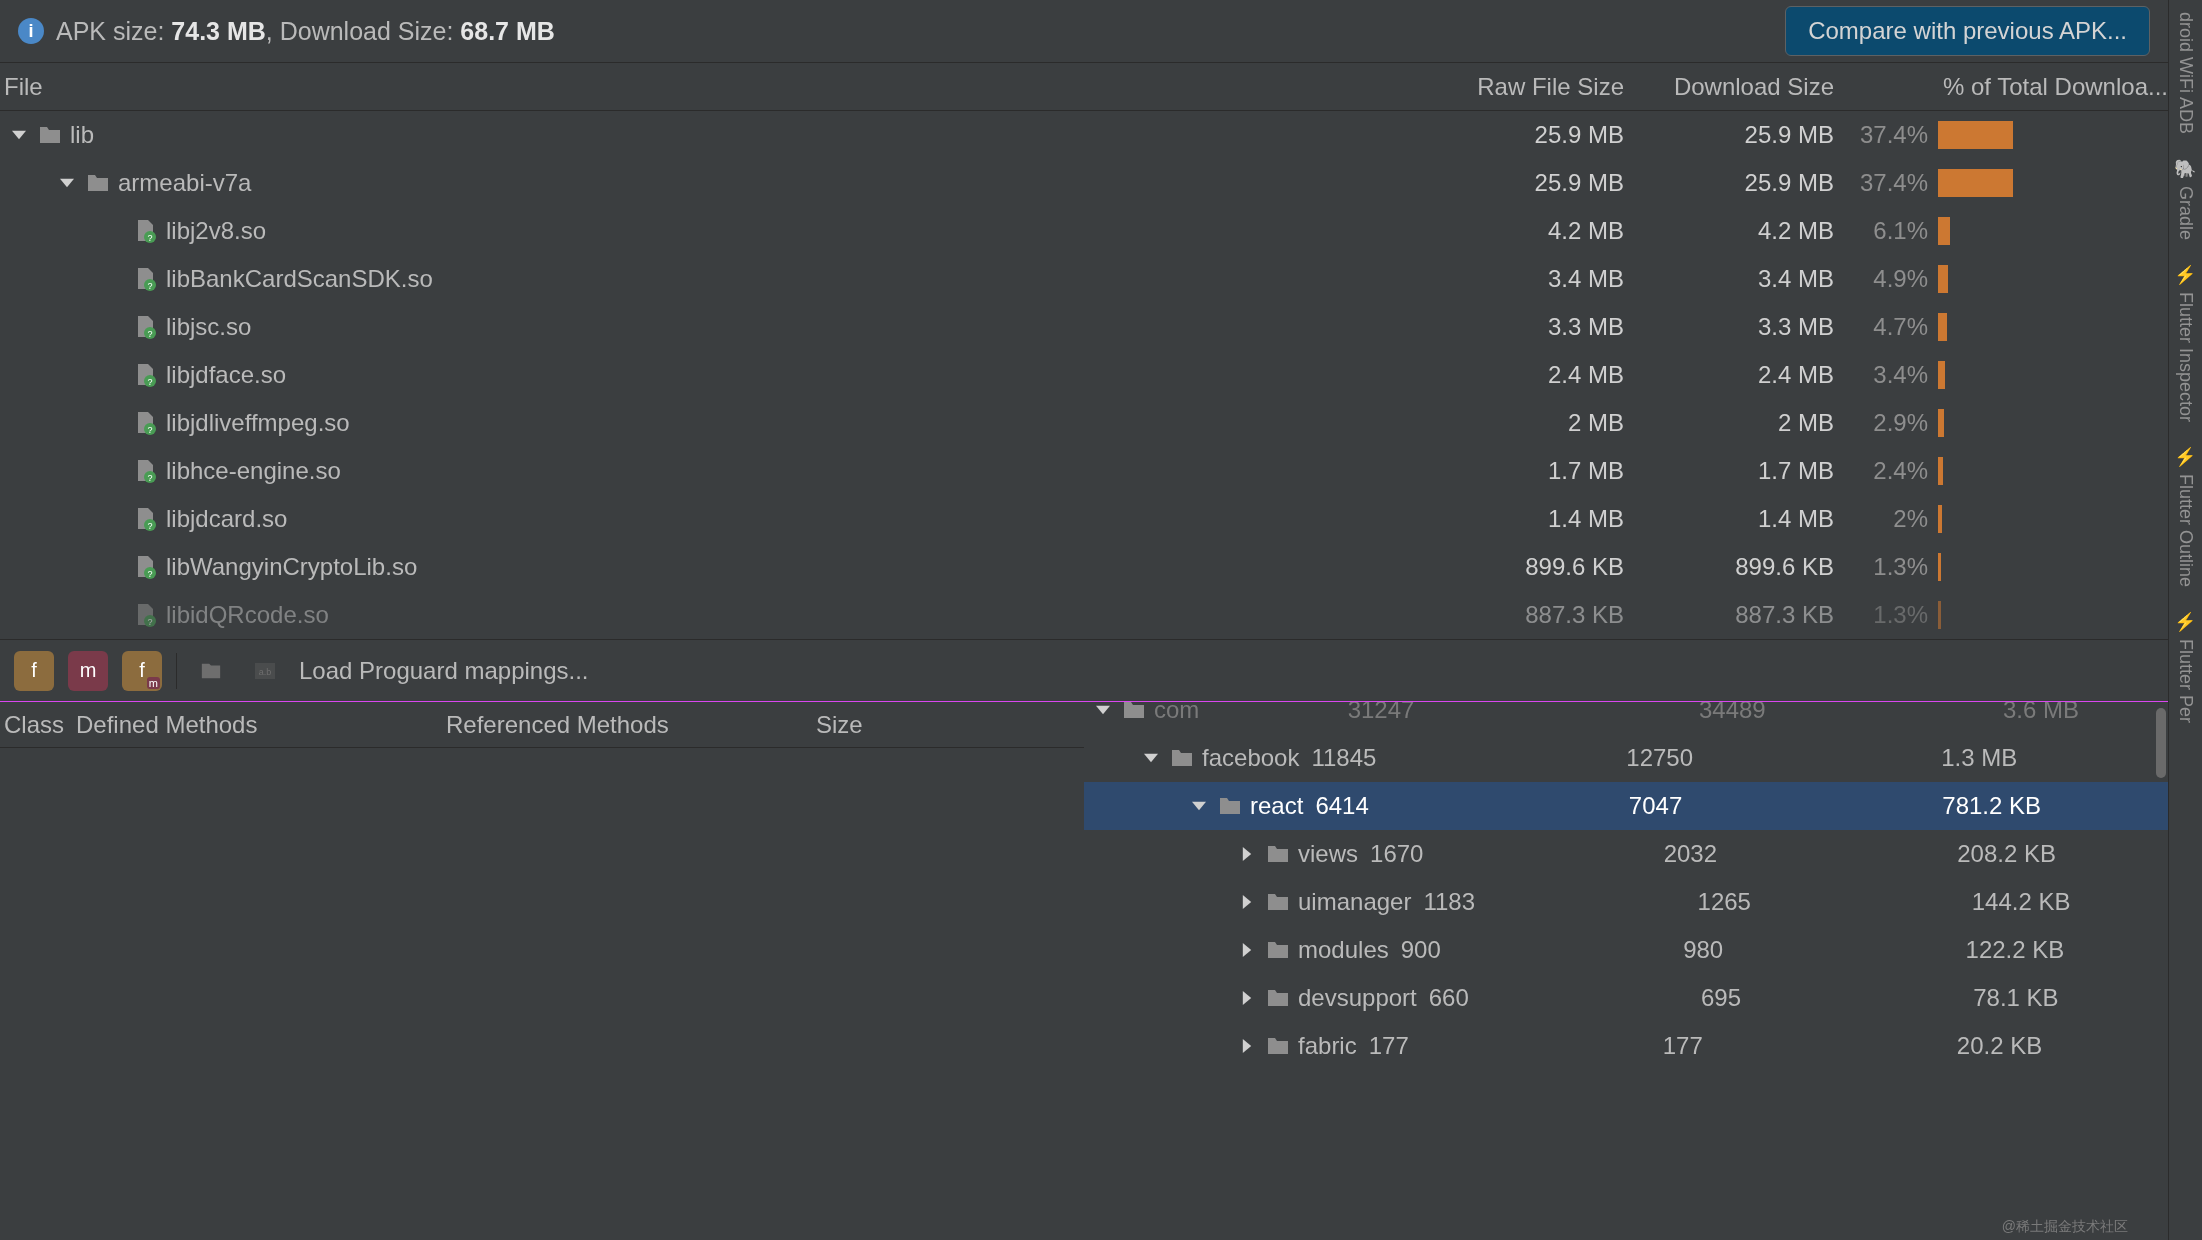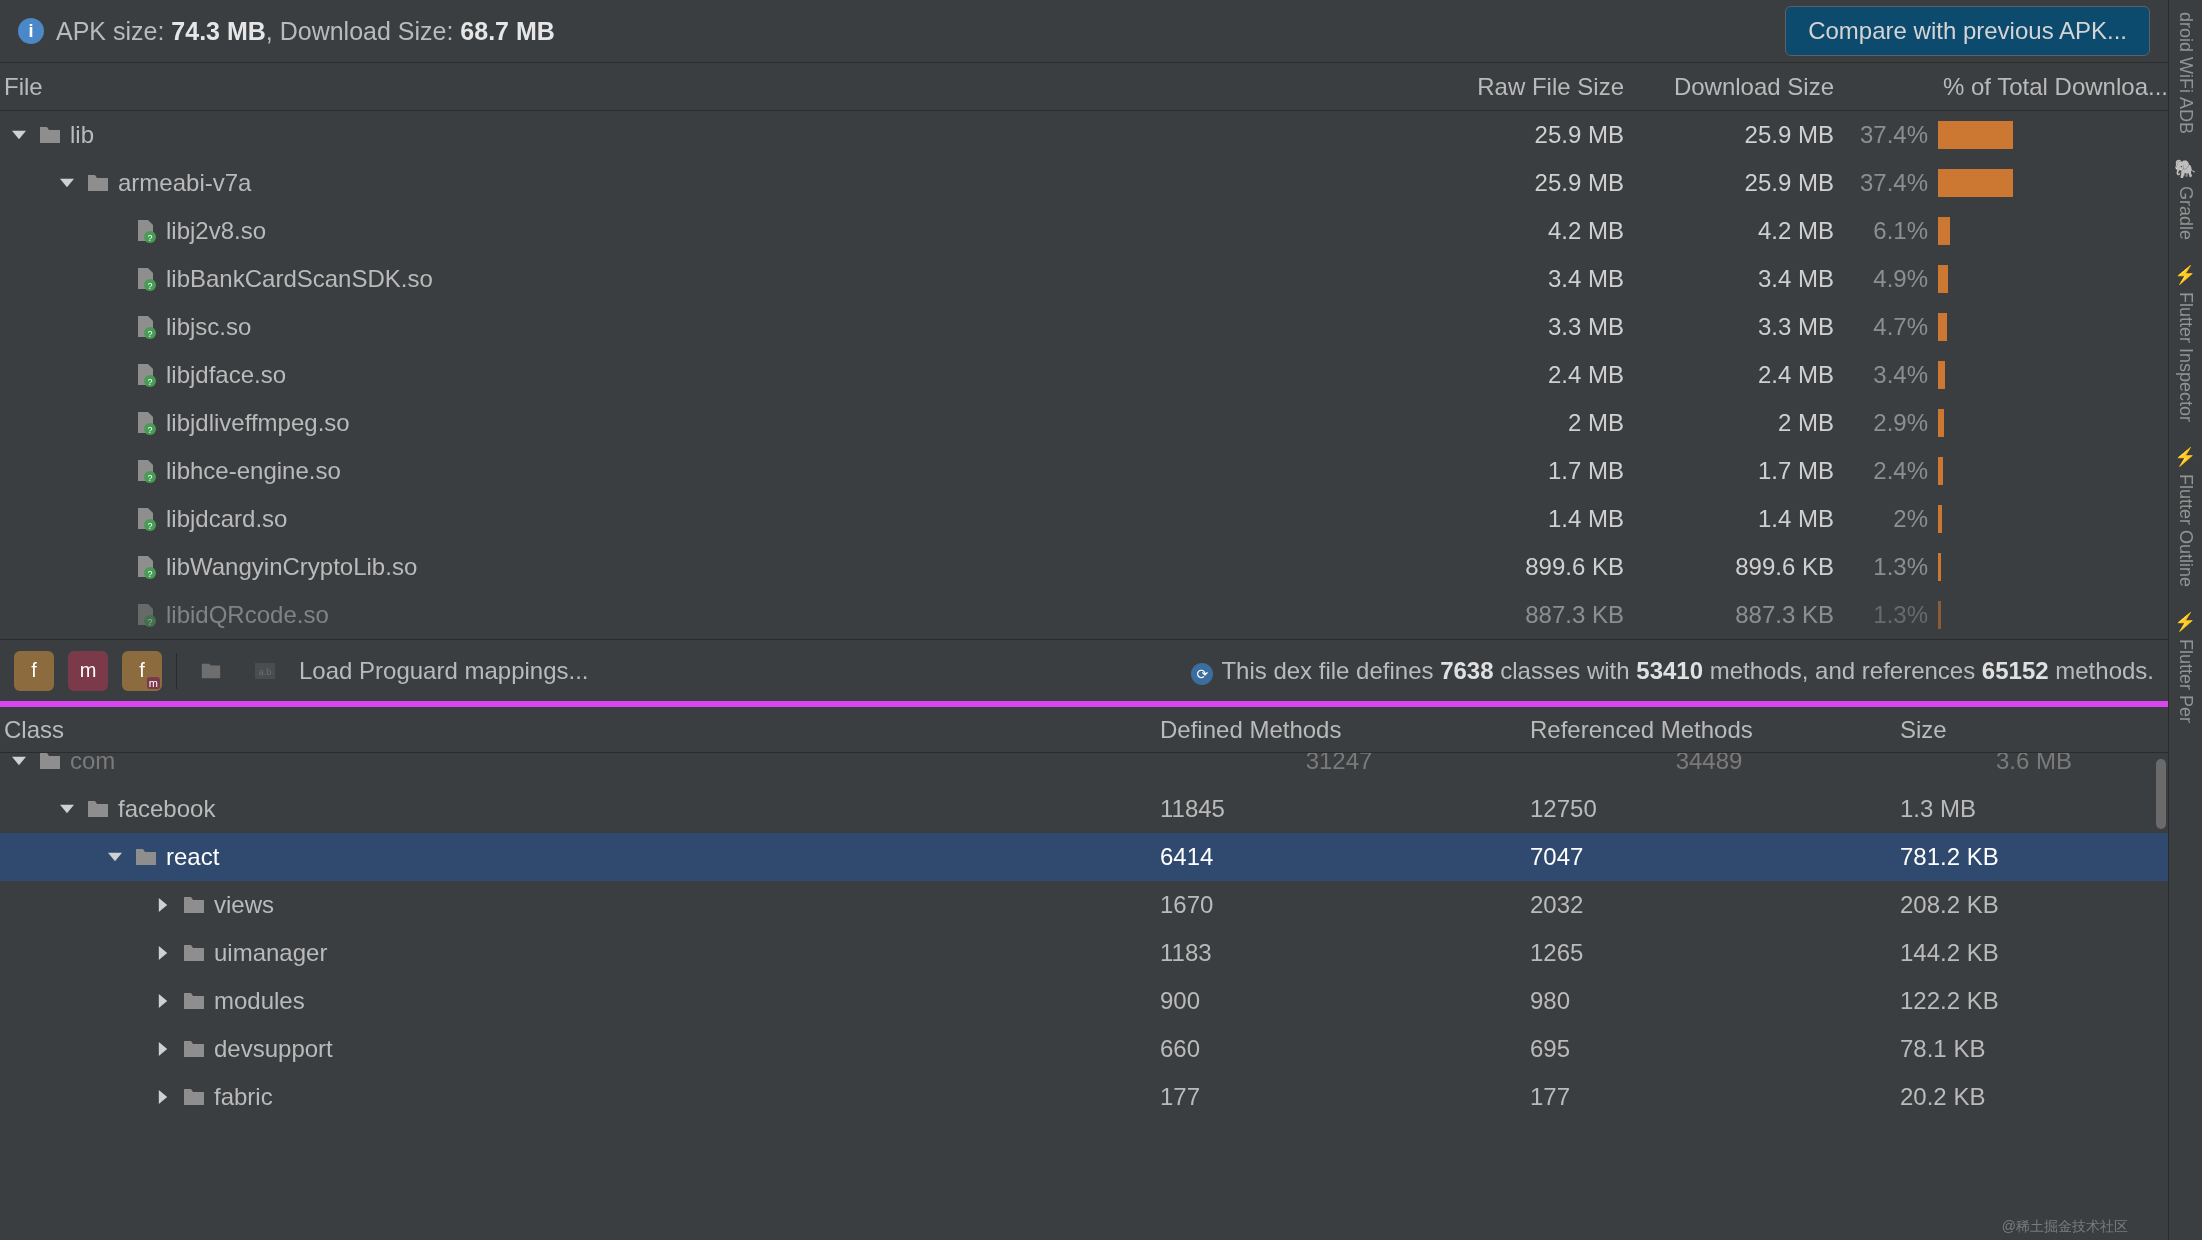--- a/index.html
+++ b/index.html
@@ -124,21 +124,21 @@
 .tool-fm { background: #8c6c3e; color: #fff; position: relative; }
 .tool-fm .m-badge { position:absolute; right:2px; bottom:2px; font-size:11px; background:#7a3a4a; border-radius:3px; padding:0 2px;}
 .tool-disabled { color: #6e6e6e; }
 .load-proguard { color: #bababa; font-size: 24px; cursor: pointer; }
 .mid-divider { flex: 0 0 1px; height: 36px; background: #2b2b2b; }
 .dex-info { color: #bababa; font-size: 24px; }
 .dex-info .bold { font-weight: 600; color: #e0e0e0; }
 .j-icon { width:22px; height:22px; border-radius:50%; background:#3b6e9e; display:inline-flex; align-items:center; justify-content:center; color:#fff; font-size:14px; margin-right:8px;}
 
 
-.lower-panel { flex: 1; display: flex; flex-direction: column; border-top: 6px solid #d946ef; overflow: hidden; position: relative;}
+.lower-panel { flex: 1; display: flex; flex-direction: row; border-top: 1px solid #d946ef; overflow: hidden; position: relative;}
 .class-header {
   display: flex;
   height: 46px;
   align-items: center;
   border-bottom: 1px solid #2b2b2b;
 }
 .class-header .col-class { flex: 1; padding-left: 4px; }
 .class-header .col-c { padding-left: 12px; text-align: left; }
 .class-header .col-def { width: 370px; }
 .class-header .col-ref { width: 370px; }
@@ -436,23 +436,20 @@
         </svg>
     </div>
     <div class="tool-btn tool-disabled">
       <svg width="24" height="20" viewBox="0 0 24 20">
           <path fill="#6e6e6e" d="M2 2h20v16H2z" opacity="0.3"></path>
           <text x="12" y="14" font-size="9" fill="#6e6e6e" text-anchor="middle">a.b</text>
         </svg>
     </div>
     <div class="load-proguard">Load Proguard mappings...</div>
     <div class="spacer"></div>
-    <div class="dex-info">
-      <span class="j-icon">⟳</span><span>This dex file defines </span><span class="bold">7638</span><span> classes with </span><span class="bold">53410</span><span> methods, and references </span><span class="bold">65152</span><span> methods.</span>
-    </div>
   </div>
 
   <div class="lower-panel">
     <div class="class-header">
       <div class="col-class">Class</div>
       <div class="col-c col-def">Defined Methods</div>
       <div class="col-c col-ref">Referenced Methods</div>
       <div class="col-c col-size">Size</div>
     </div>
     <div class="class-rows" id="class-rows">

